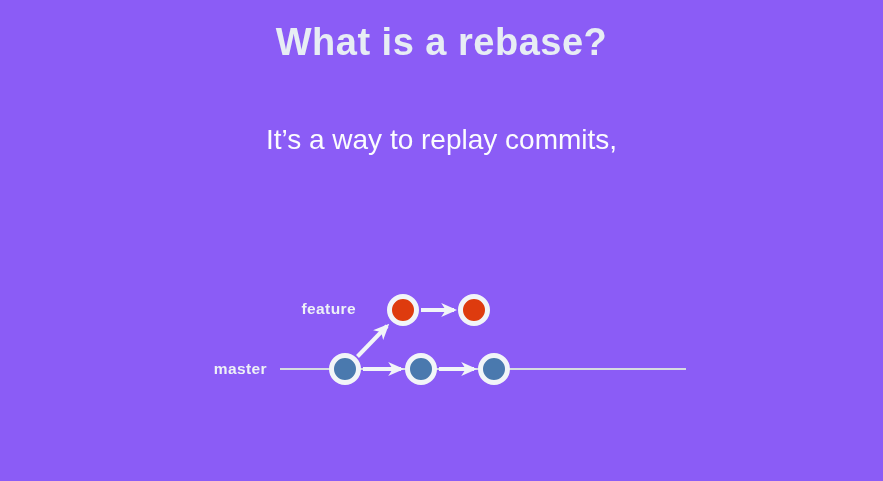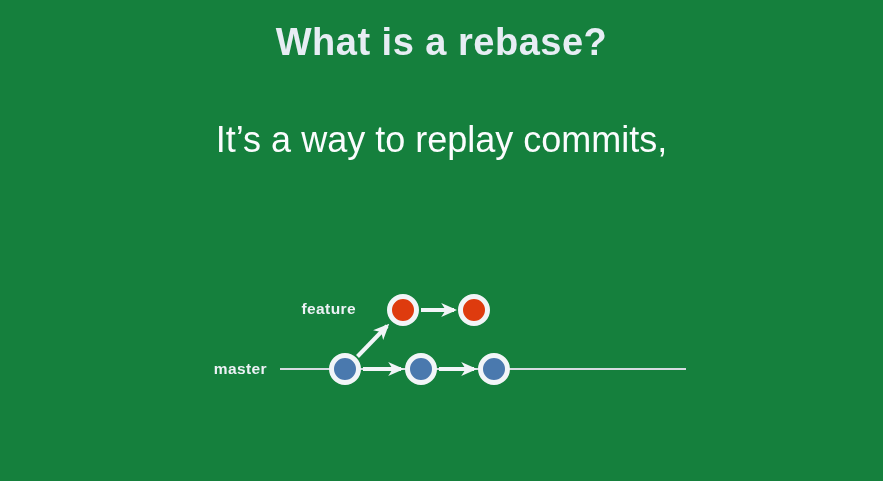--- a/index.html
+++ b/index.html
@@ -4,42 +4,42 @@
 <style>
   html, body {
     margin: 0;
     padding: 0;
     background: #1a3a5c;
   }
   .slide {
     position: relative;
     width: 883px;
     height: 481px;
-    background: #15803d;
+    background: #8b5cf6;
     overflow: hidden;
     font-family: "Liberation Sans", sans-serif;
   }
   .slide-title {
     position: absolute;
     top: 21px;
     left: 0;
     width: 100%;
     text-align: center;
     font-size: 38px;
     font-weight: 700;
     letter-spacing: 0.5px;
     color: #e7edf4;
   }
   .slide-subtitle {
     position: absolute;
     top: 115px;
     left: 0;
     width: 100%;
     text-align: center;
-    font-size: 36px;
+    font-size: 28px;
     font-weight: 400;
     line-height: 50px;
     color: #fbfcfe;
   }
   .diagram-svg {
     position: absolute;
     top: 0;
     left: 0;
   }
   .branch-label {

